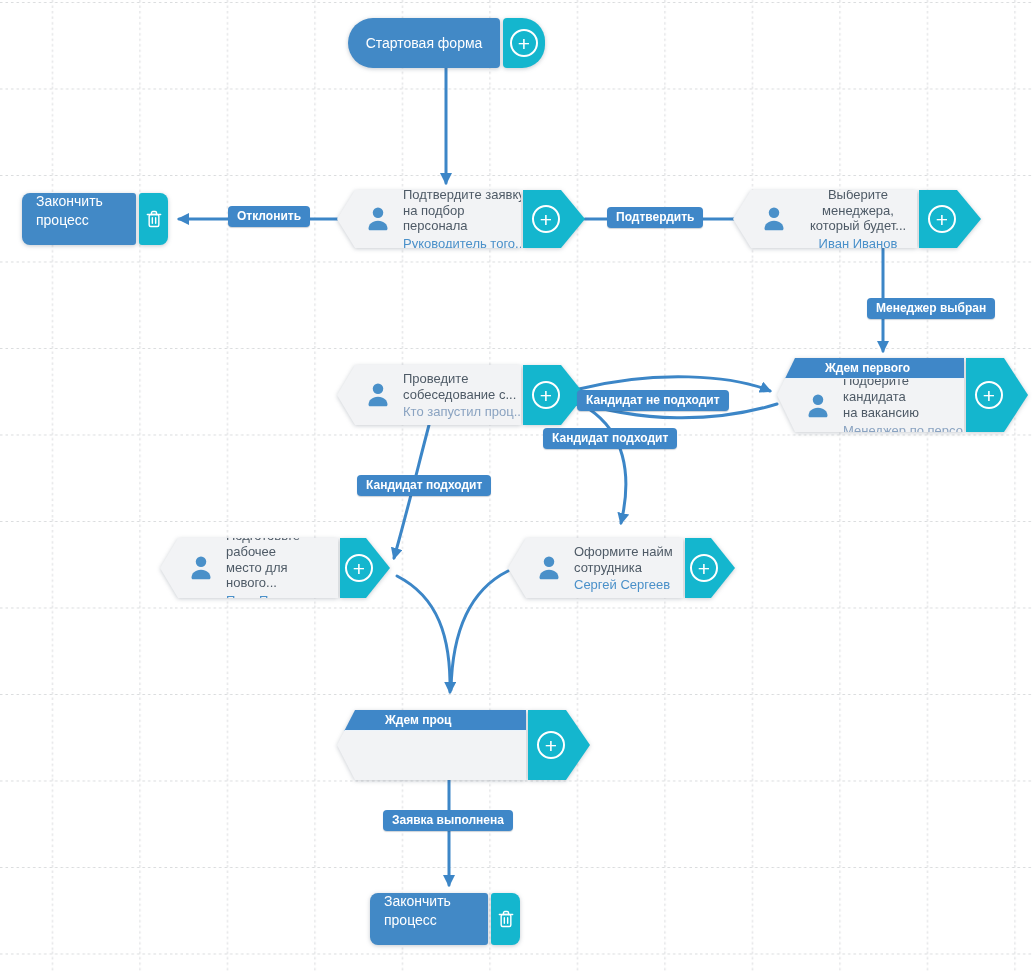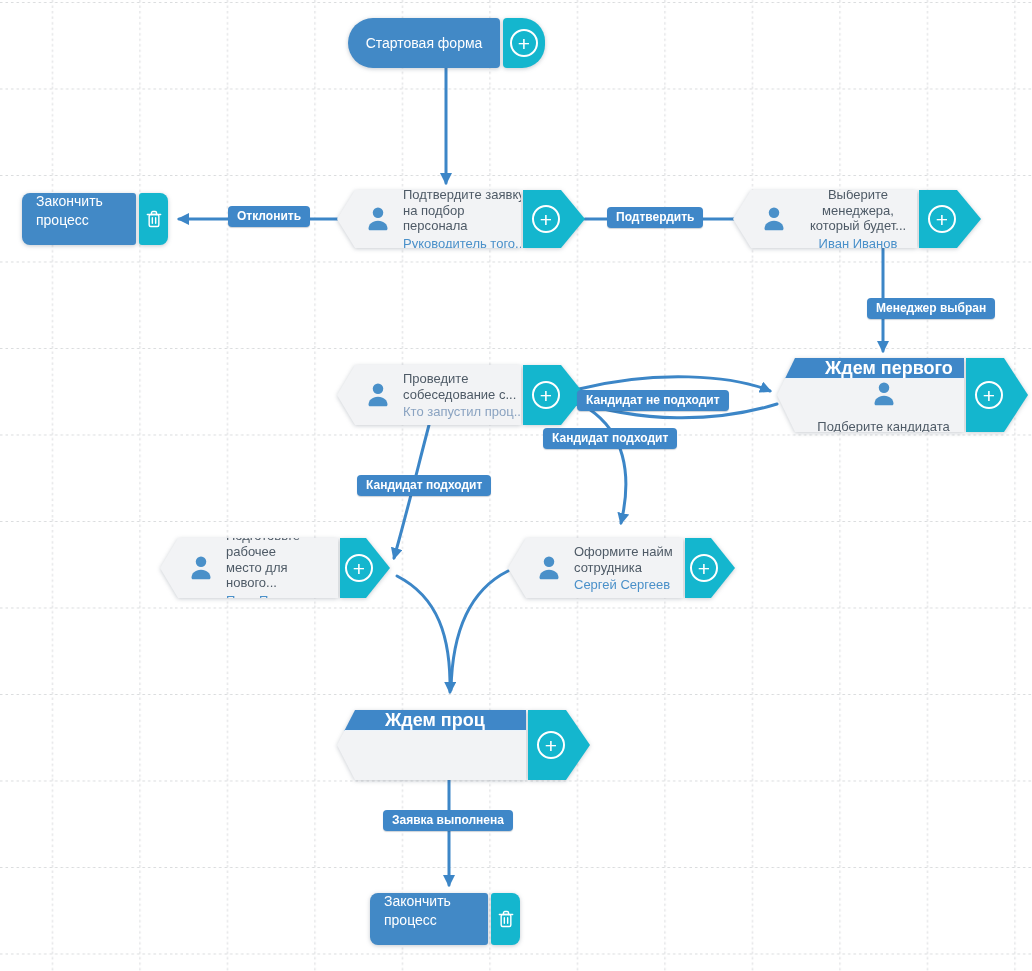--- a/index.html
+++ b/index.html
@@ -21,25 +21,25 @@
 
   
   .task{position:absolute;z-index:2;filter:drop-shadow(0 1px 2px rgba(60,75,95,.28));}
   .task-body{
     position:absolute;left:0;top:0;bottom:0;right:64px;background:#f2f3f5;
     clip-path:polygon(0 50%,18px 0,100% 0,100% 100%,18px 100%);
   }
   .task.narrow-plus .task-body{right:52px;}
   .task-header{
     position:absolute;top:0;left:0;right:0;height:21px;background:#3f87c8;
-    color:#fff;font-size:18px;font-weight:bold;line-height:21px;padding-left:48px;
+    color:#fff;font-size:12px;font-weight:bold;line-height:21px;padding-left:48px;
     border-bottom:1px solid rgba(255,255,255,.9);box-sizing:border-box;
   }
   .task-content{display:flex;align-items:center;height:100%;padding-left:26px;gap:10px;box-sizing:border-box;}
-  .task.with-header .task-content{height:calc(100% - 21px);margin-top:21px;flex-direction:column;}
+  .task.with-header .task-content{height:calc(100% - 21px);margin-top:21px;}
   .task-title{font-size:13px;color:#4e5a66;line-height:1.22;}
   .task-assignee{font-size:13px;margin-top:2px;white-space:nowrap;}
   .assignee-link{color:#4a90c9;}
   .assignee-muted{color:#8aa3c1;}
   .user-icon{width:30px;height:30px;flex:0 0 30px;}
   .task-plus{
     position:absolute;right:0;top:0;bottom:0;width:62px;background:#14b6ce;
     clip-path:polygon(0 0,calc(100% - 24px) 0,100% 50%,calc(100% - 24px) 100%,0 100%);
     display:flex;align-items:center;justify-content:center;padding-right:16px;box-sizing:border-box;
   }

